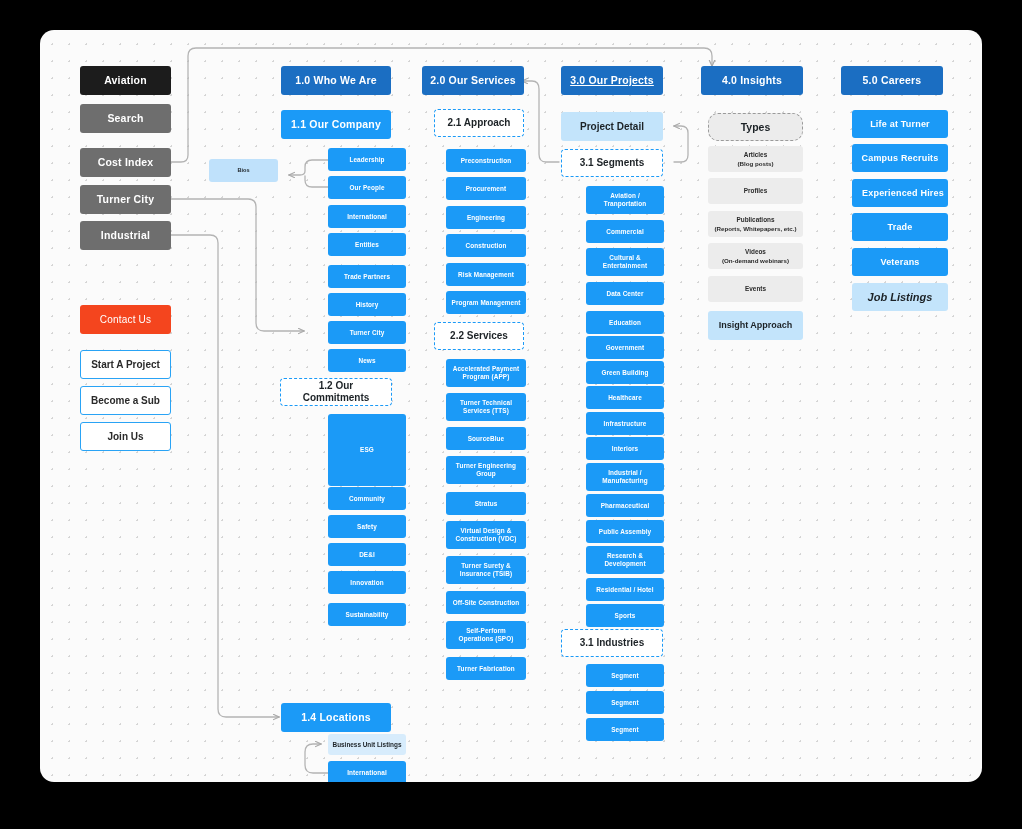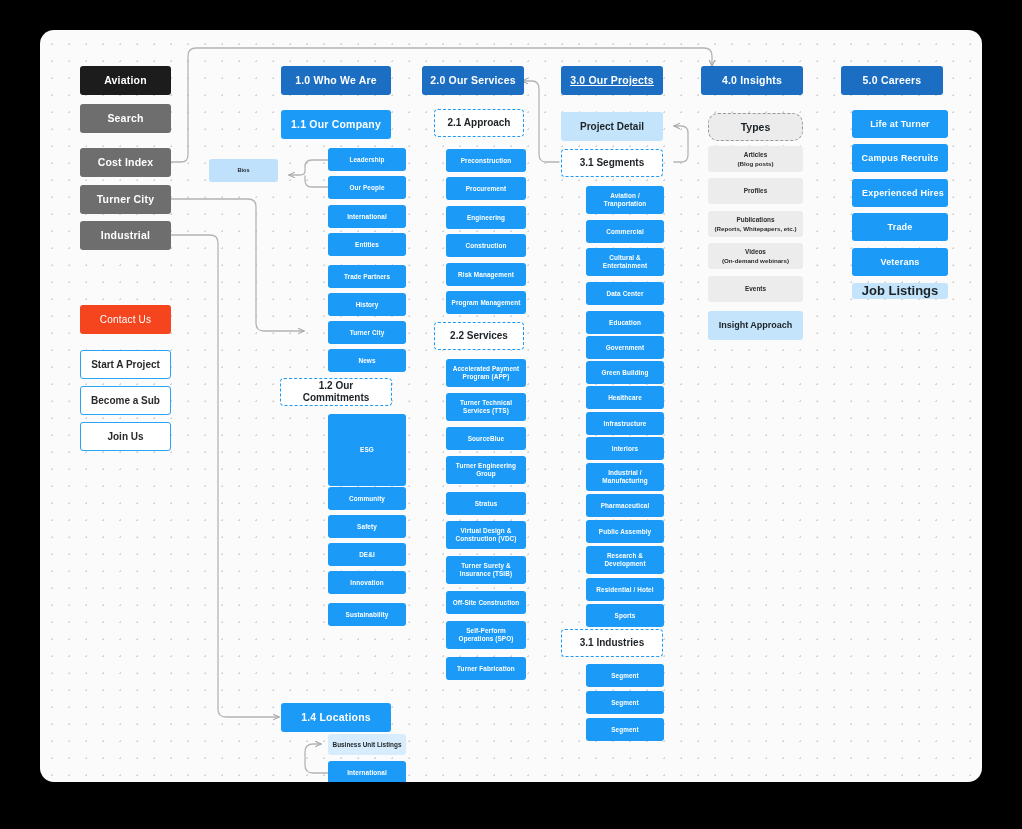--- a/index.html
+++ b/index.html
@@ -365,18 +365,18 @@
     </div>
     <div class="node v-blue" style="left:812px; top:149px; width:96px; height:28px; font-size:9px;justify-content:flex-end;">
       <span>Experienced Hires</span>
     </div>
     <div class="node v-blue" style="left:812px; top:183px; width:96px; height:28px; font-size:9px;">
       <span>Trade</span>
     </div>
     <div class="node v-blue" style="left:812px; top:218px; width:96px; height:28px; font-size:9px;">
       <span>Veterans</span>
     </div>
-    <div class="node v-lightblue" style="left:812px; top:253px; width:96px; height:16px; font-size:13px;">
+    <div class="node v-lightblue" style="left:812px; top:253px; width:96px; height:28px; font-size:11px;font-style:italic;">
       <span>Job Listings</span>
     </div>
 
   </div>
 </div>
 
 </body></html>

